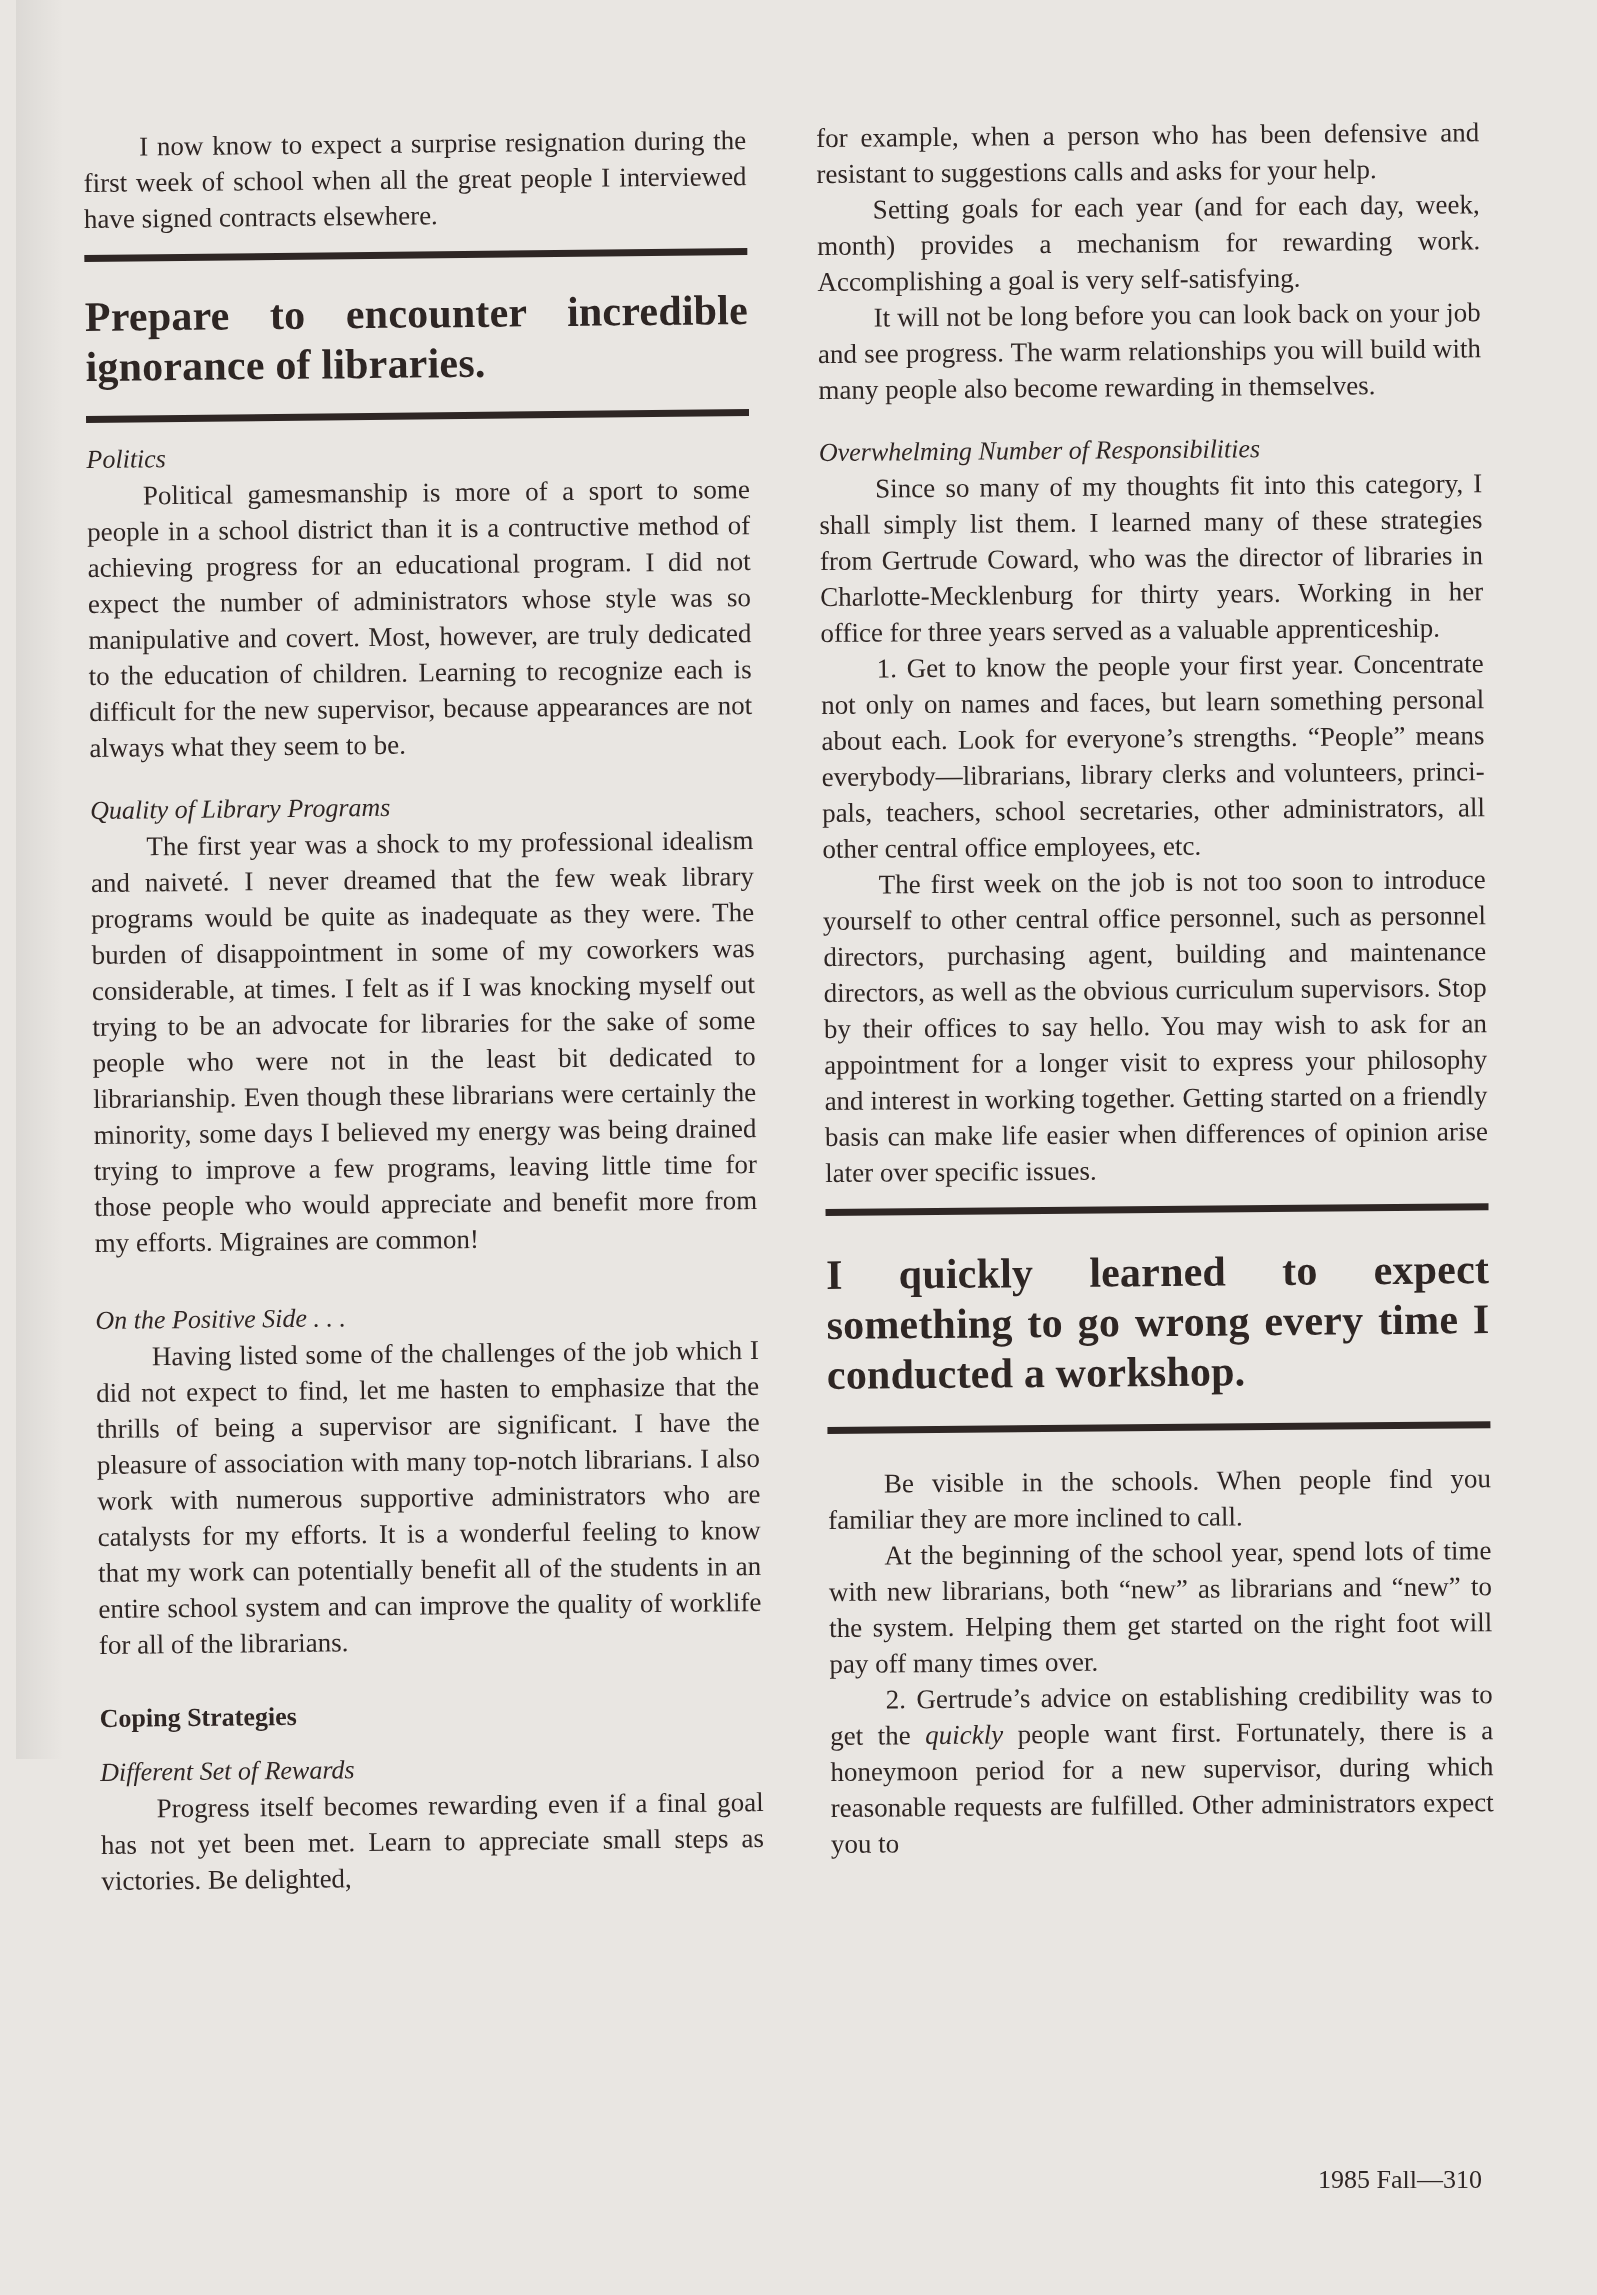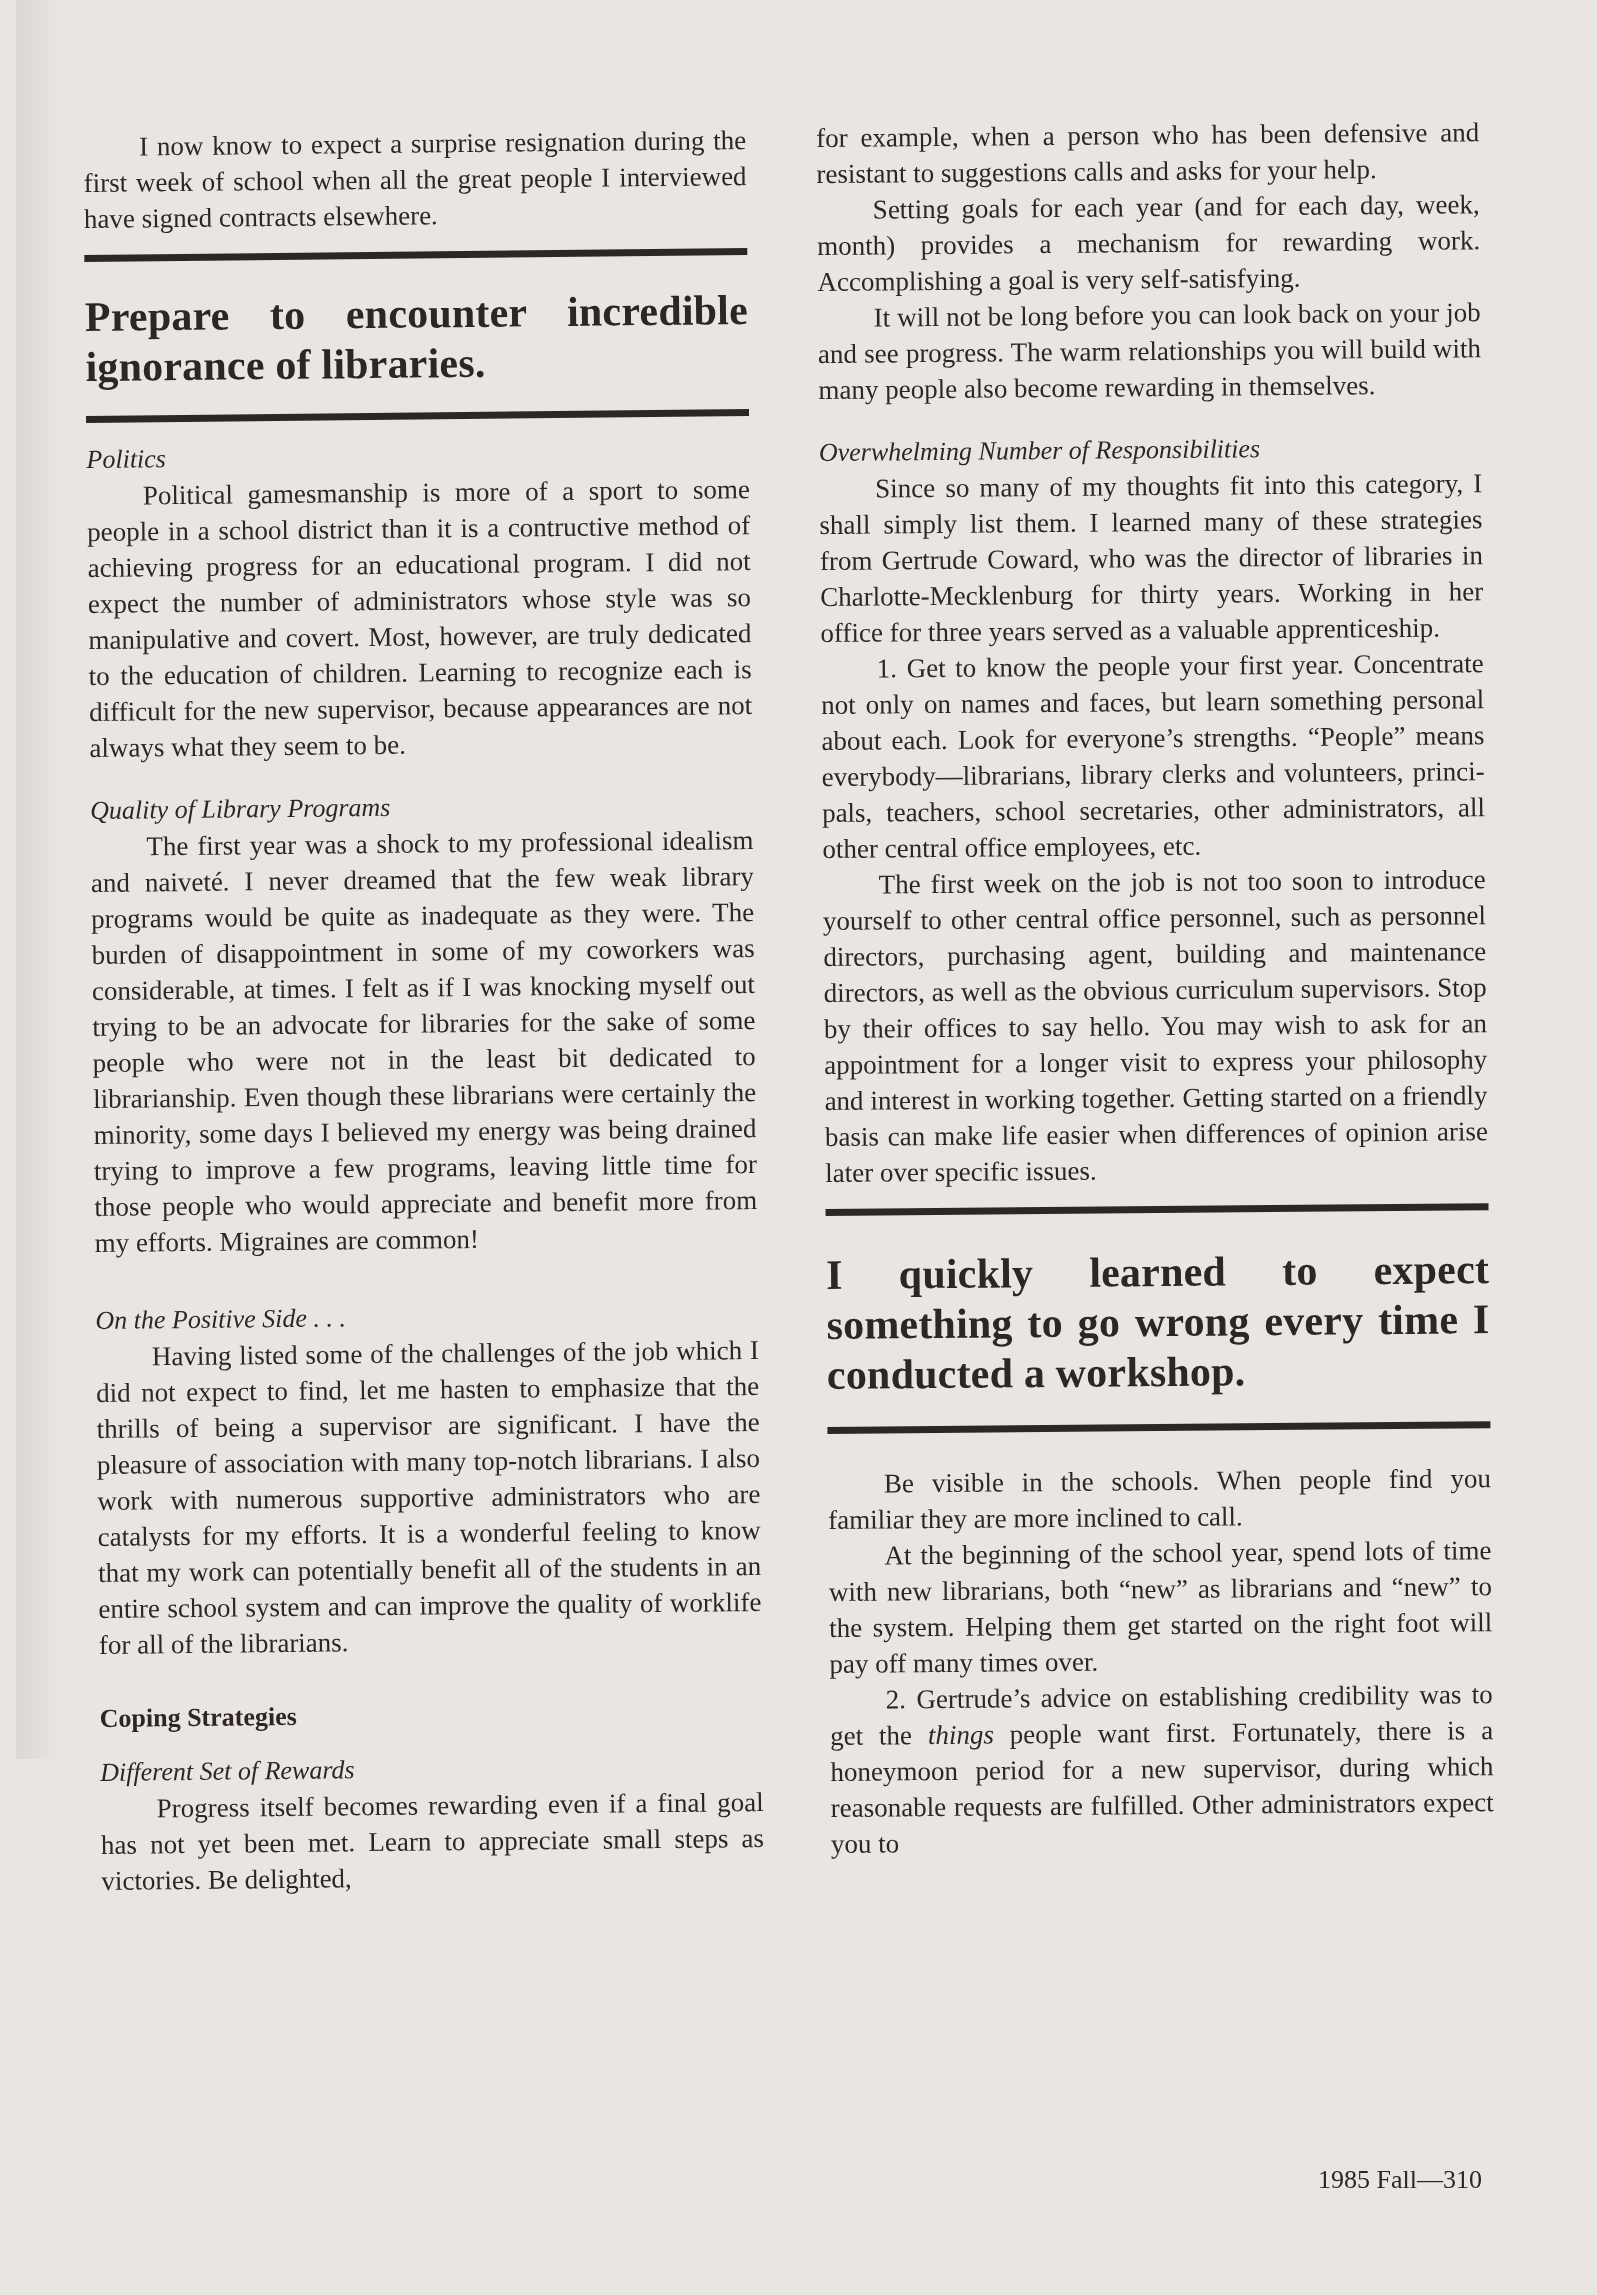--- a/index.html
+++ b/index.html
@@ -110,18 +110,18 @@
     <p class="para">Since so many of my thoughts fit into this category, I shall simply list them. I learned many of these strategies from Gertrude Coward, who was the director of libraries in Charlotte-Mecklen­burg for thirty years. Working in her office for three years served as a valuable apprenticeship.</p>
     <p class="para">1. Get to know the people your first year. Concentrate not only on names and faces, but learn something personal about each. Look for everyone’s strengths. “People” means everybody—librarians, library clerks and volunteers, princi­pals, teachers, school secretaries, other adminis­trators, all other central office employees, etc.</p>
     <p class="para">The first week on the job is not too soon to introduce yourself to other central office person­nel, such as personnel directors, purchasing agent, building and maintenance directors, as well as the obvious curriculum supervisors. Stop by their offices to say hello. You may wish to ask for an appointment for a longer visit to express your philosophy and interest in working together. Getting started on a friendly basis can make life easier when differences of opinion arise later over specific issues.</p>
 
     <div class="rule"></div>
     <p class="pullquote pullquote-right">I quickly learned to expect something to go wrong every time I conducted a workshop.</p>
     <div class="rule"></div>
 
     <p class="para" style="margin-top:32px">Be visible in the schools. When people find you familiar they are more inclined to call.</p>
     <p class="para">At the beginning of the school year, spend lots of time with new librarians, both “new” as librarians and “new” to the system. Helping them get started on the right foot will pay off many times over.</p>
-    <p class="para"><span>2. Gertrude’s advice on establishing credibil­ity was to get the </span><em>things</em><span> people want first. Fortunately, there is a honeymoon period for a new supervisor, during which reasonable requests are fulfilled. Other administrators expect you to</span></p>
+    <p class="para"><span>2. Gertrude’s advice on establishing credibil­ity was to get the </span><em>quickly</em><span> people want first. Fortunately, there is a honeymoon period for a new supervisor, during which reasonable requests are fulfilled. Other administrators expect you to</span></p>
   </div>
 
   <div class="footer">1985 Fall—310</div>
 </div>
 
 
 </body></html>

